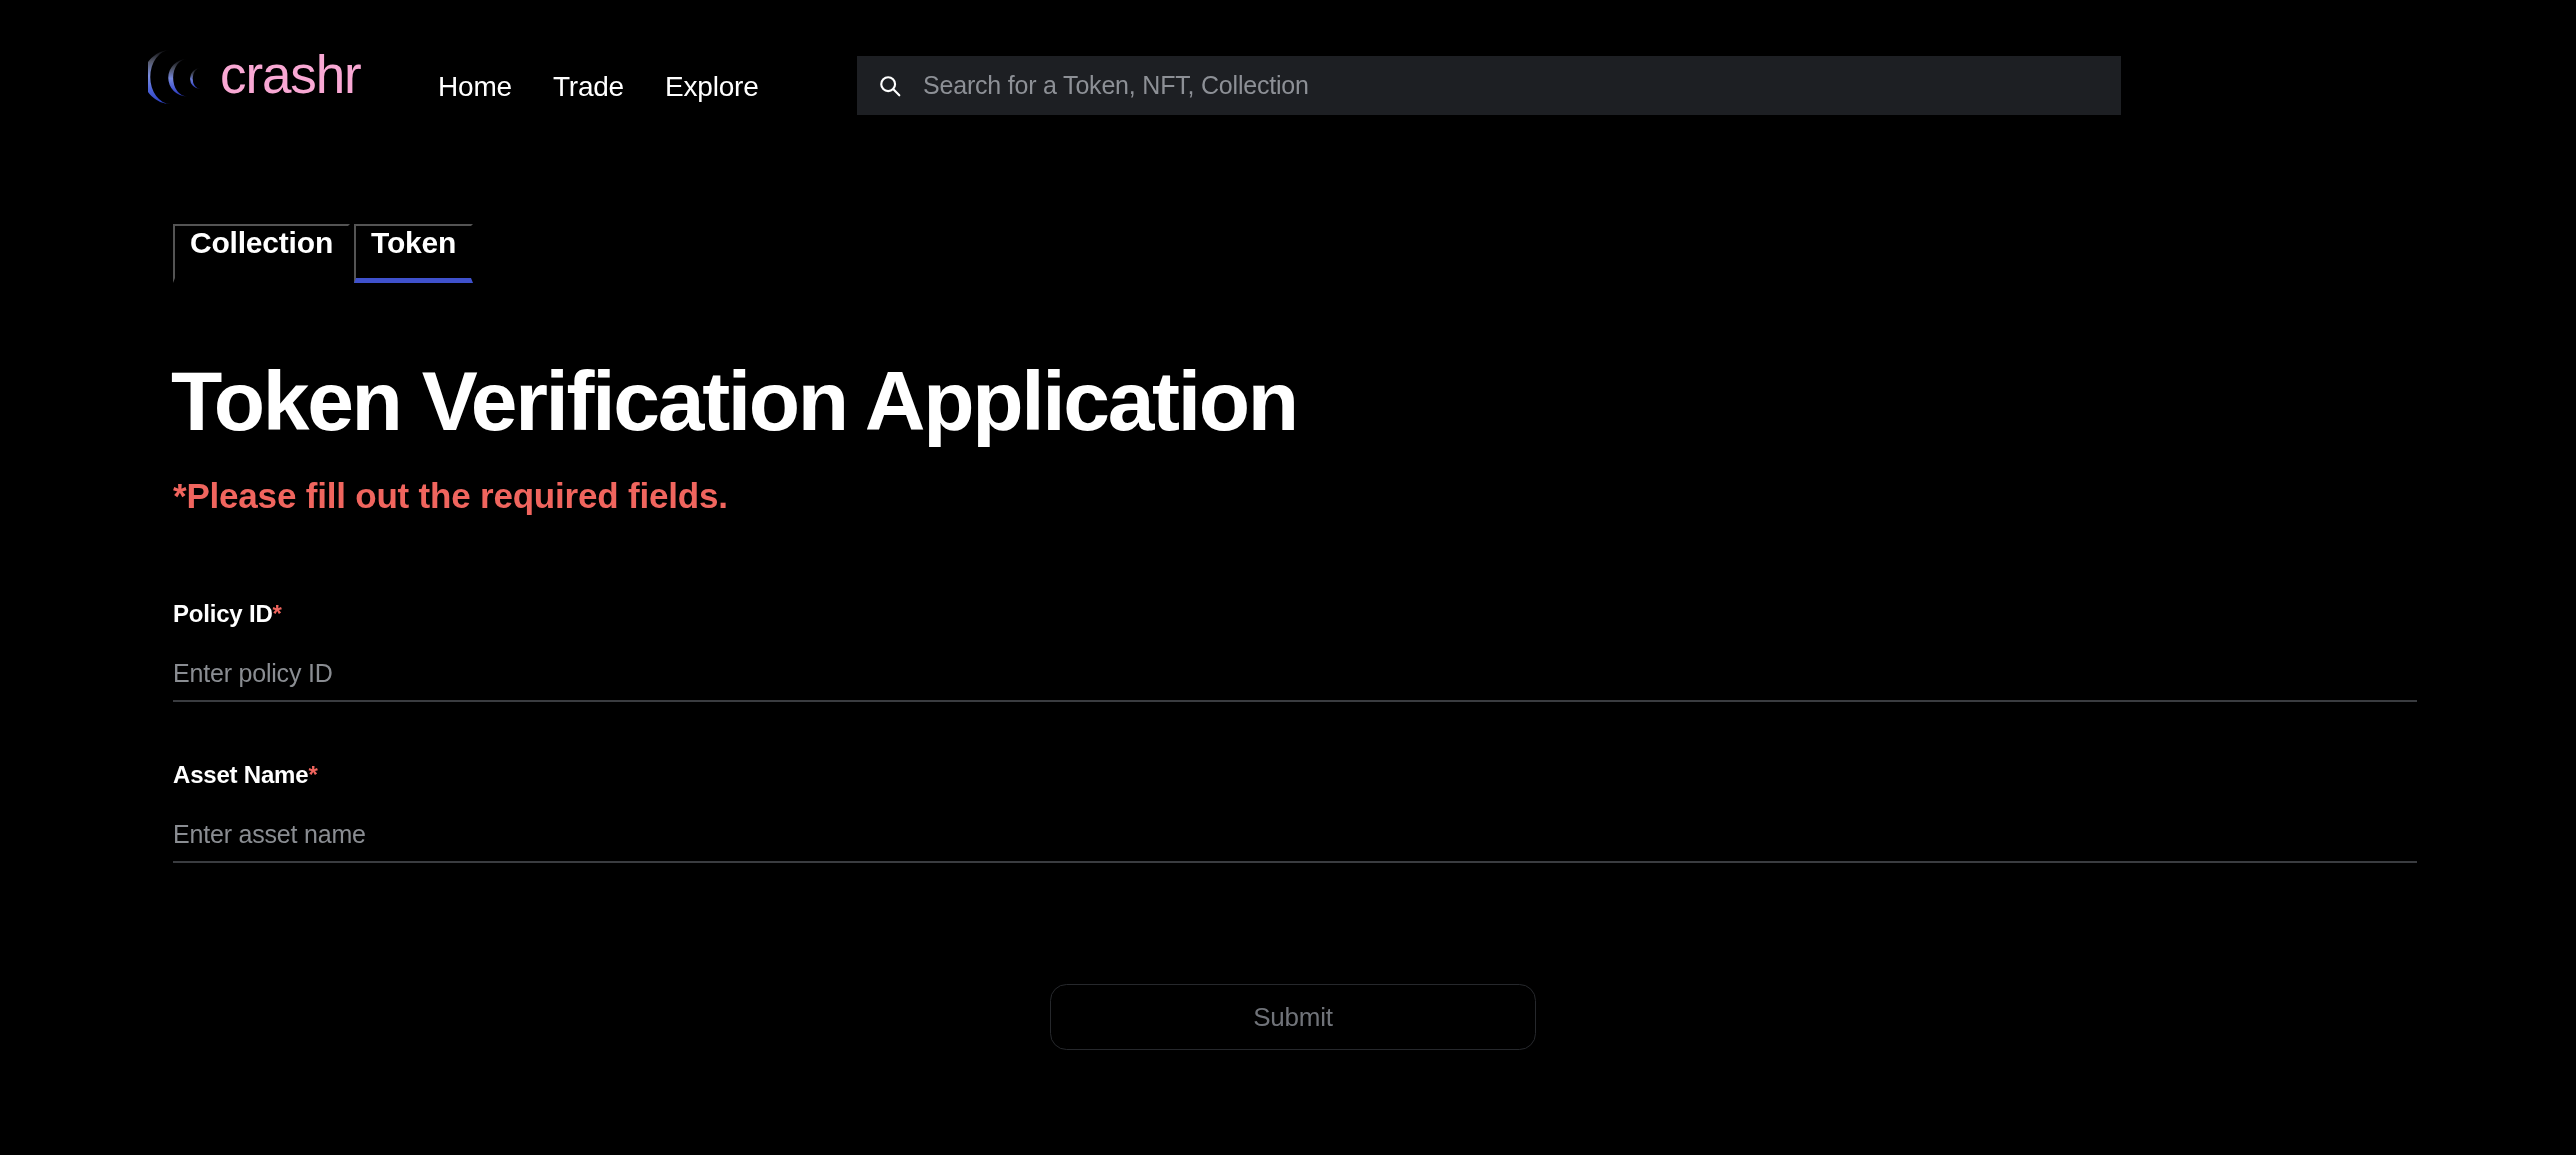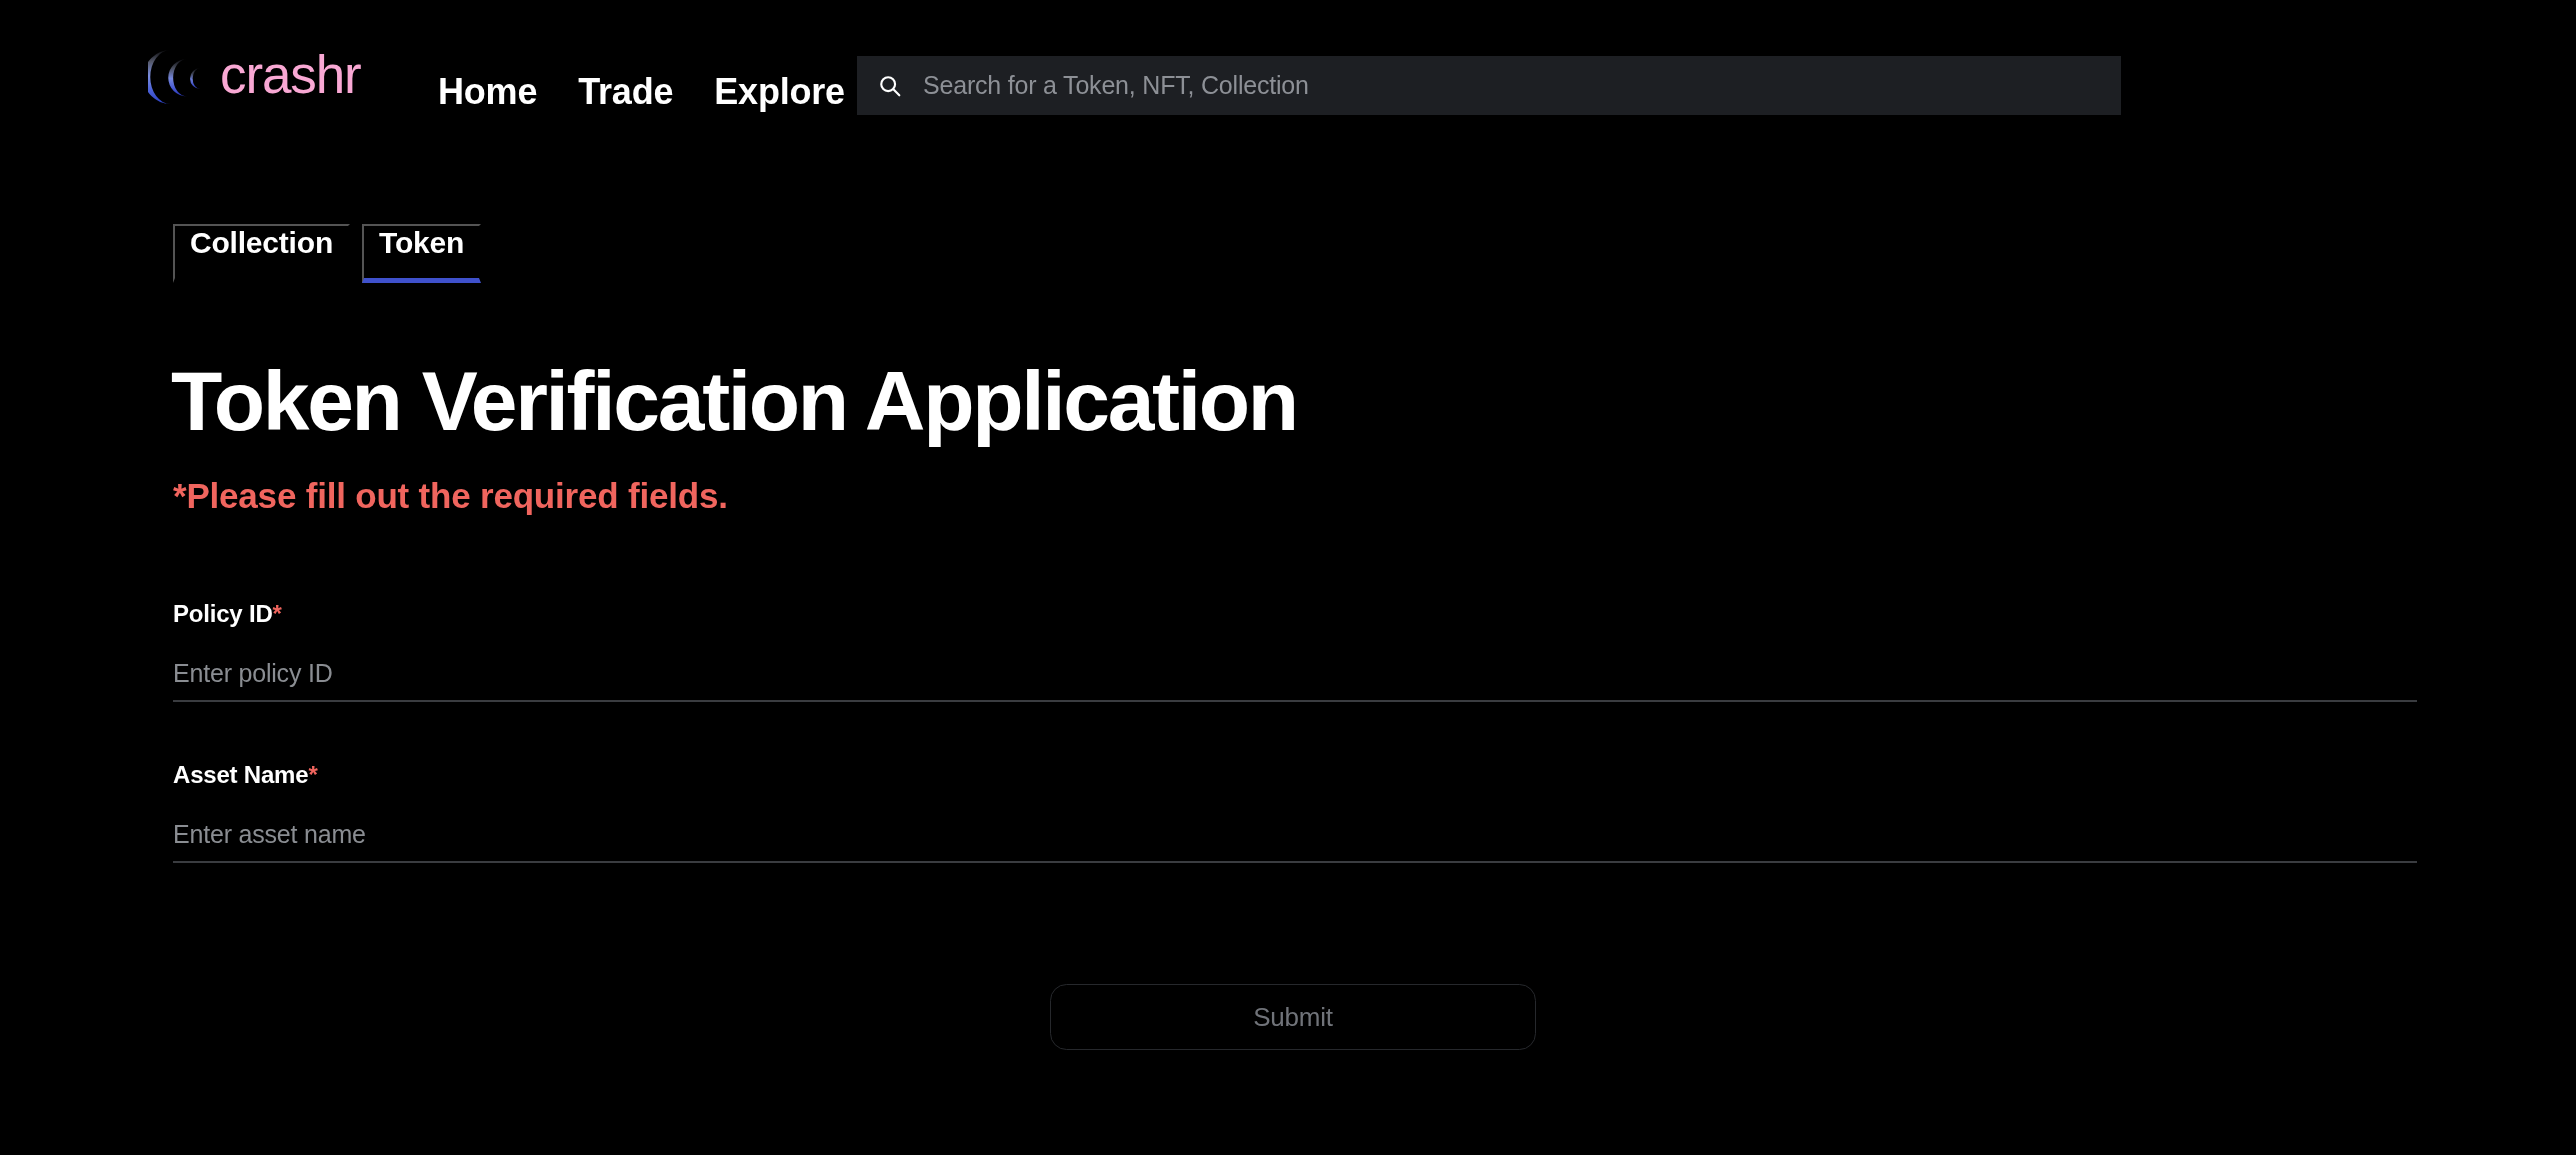--- a/index.html
+++ b/index.html
@@ -56,22 +56,22 @@
   .nav {
     position: absolute;
     left: 438px;
     top: 71px;
     display: flex;
     align-items: center;
     gap: 41px;
   }
 
   .nav-link {
-    font-size: 36px;
-    font-weight: 700;
+    font-size: 28px;
+    font-weight: 400;
     color: #ffffff;
     letter-spacing: -0.2px;
     white-space: nowrap;
     cursor: pointer;
     text-decoration: none;
   }
 
   
   .search-wrap {
     position: absolute;
@@ -144,21 +144,21 @@
     white-space: nowrap;
   }
 
   
   .tabs {
     position: absolute;
     left: 173px;
     top: 224px;
     display: flex;
     align-items: flex-end;
-    gap: 12px;
+    gap: 4px;
   }
 
   .tab {
     font-size: 30px;
     font-weight: 700;
     color: #ffffff;
     letter-spacing: -0.2px;
     padding: 0 15px 18px 15px;
     border-bottom: 5.3px solid transparent;
     cursor: pointer;

